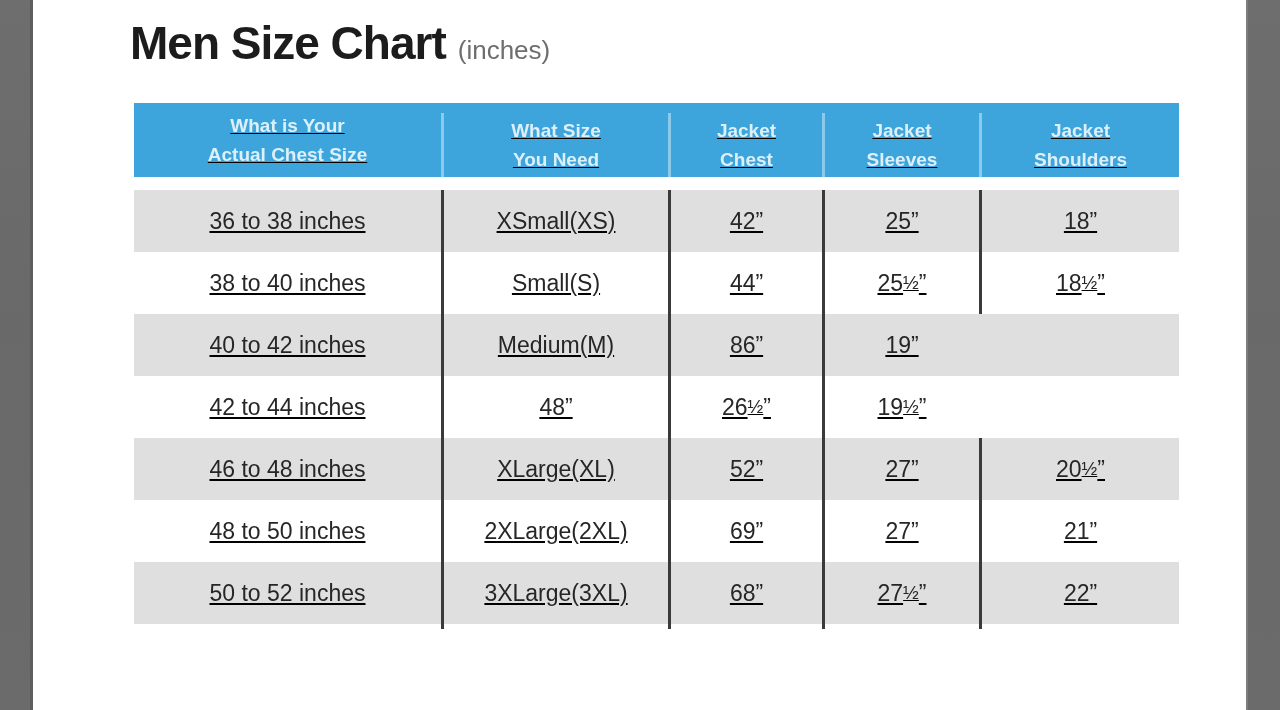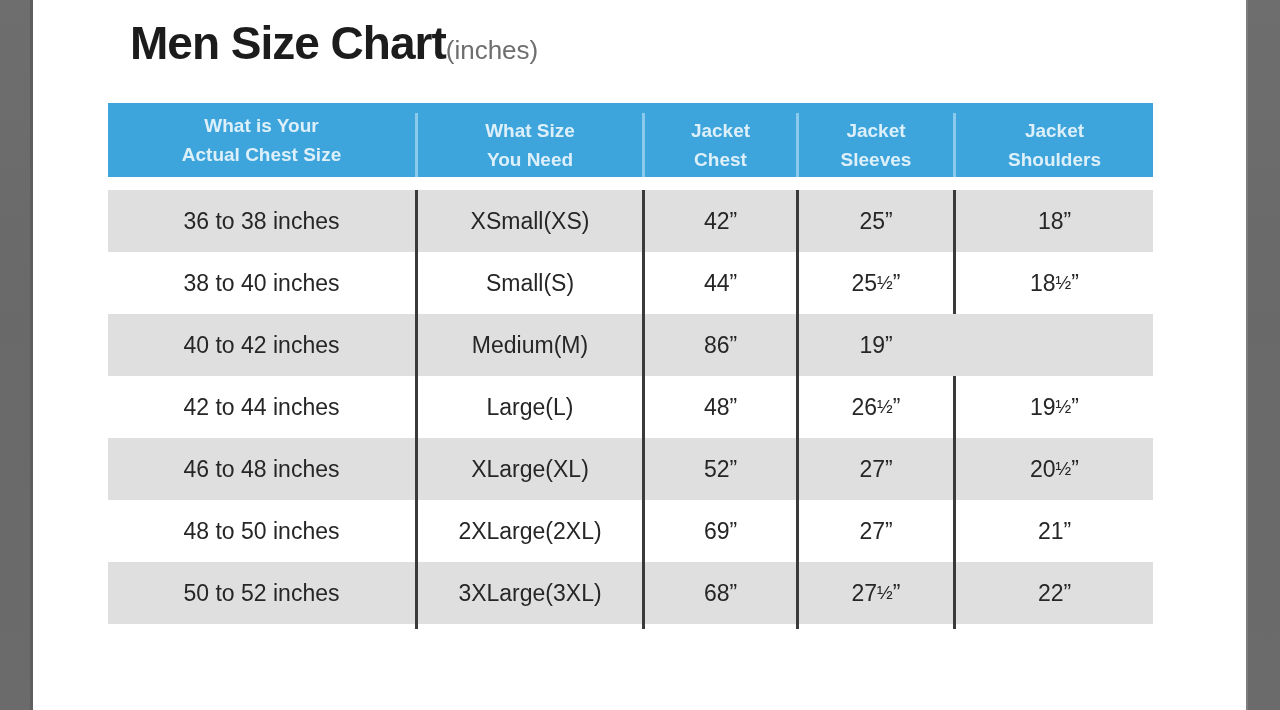--- a/index.html
+++ b/index.html
@@ -19,24 +19,24 @@
 
   .page-title {
     position: absolute; left: 130px; top: 16px;
     margin: 0; font-weight: 700; letter-spacing: -1px;
     font-size: 46px; color: var(--title-text,#1c1c1c);
     white-space: nowrap;
   }
   .page-title .subtitle {
     font-weight: 400; letter-spacing: 0;
     font-size: 26px; color: var(--subtitle-text,#6e6e6e);
-    margin-left: 0;
+    margin-left: 12px;
   }
 
-  .size-table { position: absolute; left: 108px; top: 103px; width: 1045px; }
+  .size-table { position: absolute; left: 134px; top: 103px; width: 1045px; text-decoration: underline; }
 
   .thead {
     display: grid;
     grid-template-columns: 307px 227px 154px 157px 200px;
     height: 74px;
     background: var(--header-bg,#3da5dc);
   }
   .thead .hcell {
     display: flex; flex-direction: column;
     align-items: center; justify-content: center;
@@ -118,21 +118,20 @@
         <div class="cell">18<span class="half">½</span>”</div>
       </div>
       <div class="trow striped">
         <div class="cell">40 to 42 inches</div>
         <div class="cell">Medium(M)</div>
         <div class="cell">86”</div>
         <div class="cell">19”</div>
       </div>
       <div class="trow">
         <div class="cell">42 to 44 inches</div>
-        <div class="cell">Large(L)</div>
         <div class="cell">48”</div>
         <div class="cell">26<span class="half">½</span>”</div>
         <div class="cell">19<span class="half">½</span>”</div>
       </div>
       <div class="trow striped">
         <div class="cell">46 to 48 inches</div>
         <div class="cell">XLarge(XL)</div>
         <div class="cell">52”</div>
         <div class="cell">27”</div>
         <div class="cell">20<span class="half">½</span>”</div>

